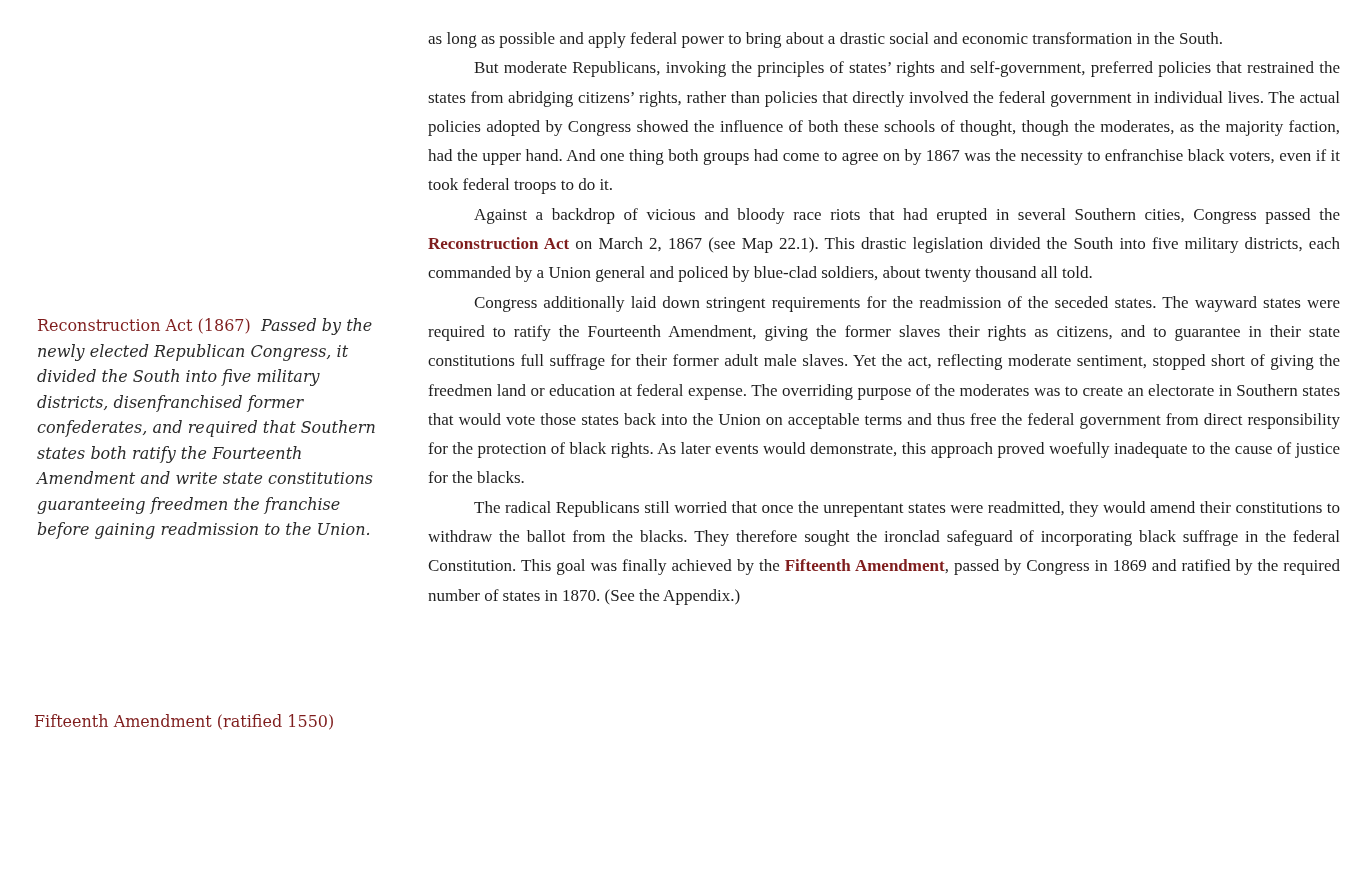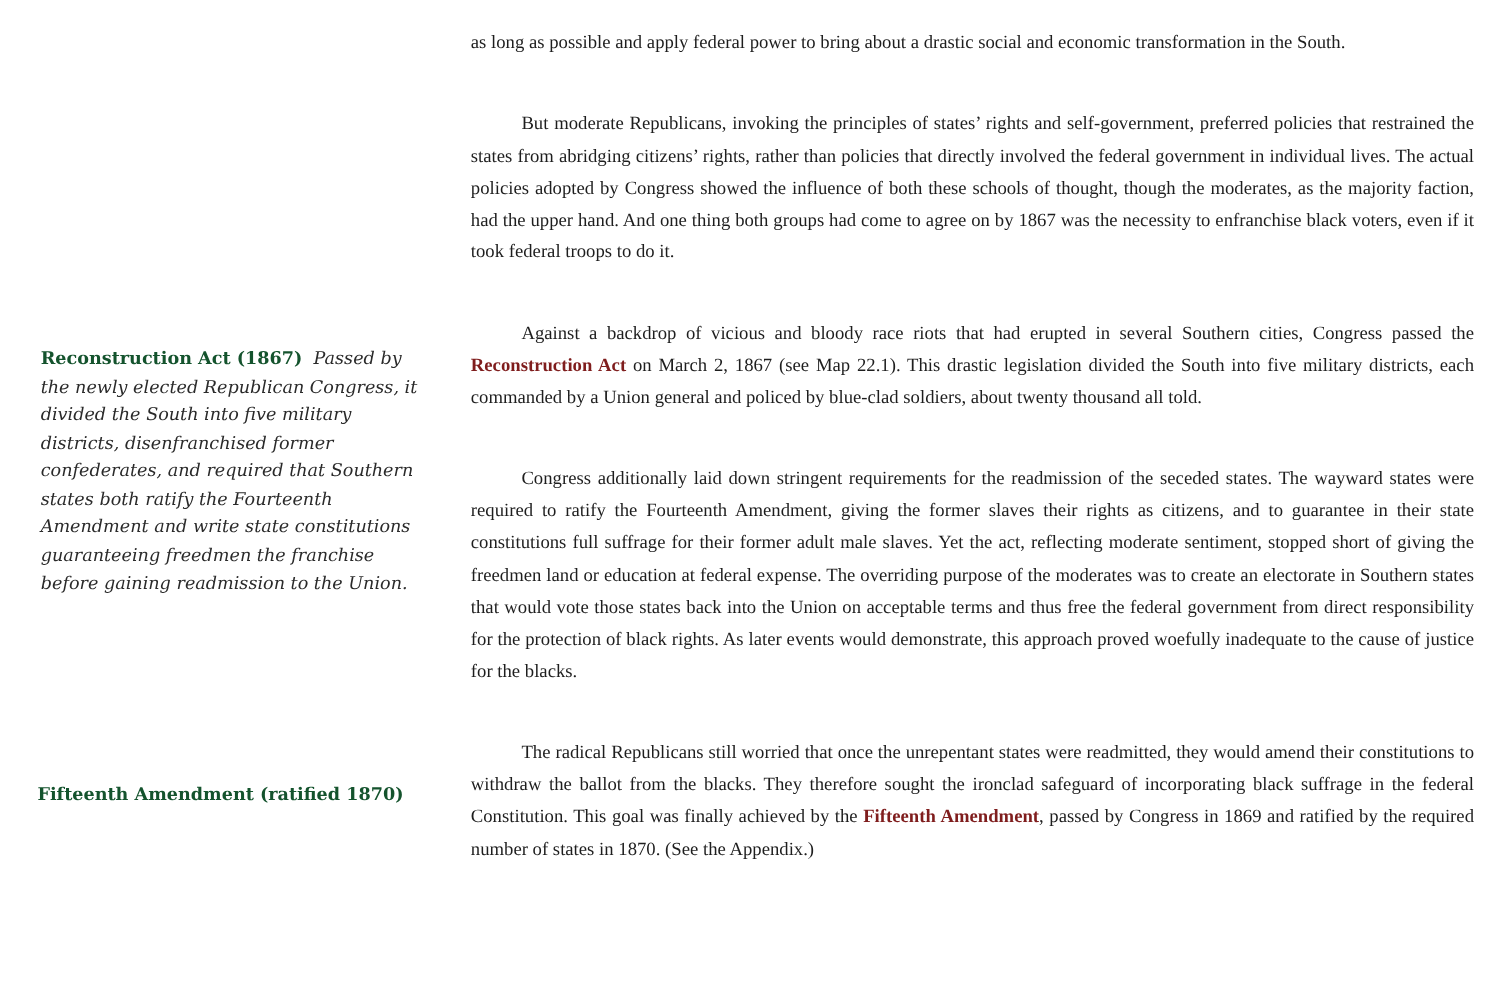--- a/index.html
+++ b/index.html
@@ -2,44 +2,44 @@
 <html><head>
 <meta charset="utf-8">
 <style>
   html, body { margin: 0; padding: 0; background: #ffffff; }
   body { width: 1368px; height: 894px; position: relative; overflow: hidden; color: #222; }
   .margin-note {
     position: absolute; left: 34px; width: 345px;
     font-family: "DejaVu Serif", "Liberation Serif", serif;
     font-size: 16px; line-height: 25.5px; color: #2a2a2a;
   }
-  .margin-note .term { font-style: normal; font-weight: bold; color: #14532d; text-align: center; }
+  .margin-note .term { font-style: normal; font-weight: normal; color: #7f1d1d; text-align: center; }
   .margin-note .def { font-style: italic; }
   #note1 { top: 313px; left: 37px; }
   #note2 { top: 709px; left: 34px; }
   .body-text {
     position: absolute; left: 428px; top: 24px; width: 912px;
     font-family: Liberation Serif, serif;
     font-size: 17px; line-height: 29.3px; color: #1e1e1e;
     text-align: justify;
   }
   .body-text p { margin: 0; text-indent: 0; }
-  .body-text p.indent { text-indent: 46px; margin-top: 44px; }
+  .body-text p.indent { text-indent: 46px; }
   .kw { color: #7f1d1d; font-weight: bold; }
 </style>
 </head>
 <body>
 
 <div class="margin-note" id="note1">
   <span class="term">Reconstruction Act (1867)</span>&nbsp;
   <span class="def">Passed by the newly elected Republican Congress, it divided the South into five military districts, disenfranchised former confederates, and required that Southern states both ratify the Fourteenth Amendment and write state constitutions guaranteeing freedmen the franchise before gaining readmission to the Union.</span>
 </div>
 
 <div class="margin-note" id="note2">
-  <span class="term">Fifteenth Amendment (ratified 1870)</span><br>
+  <span class="term">Fifteenth Amendment (ratified 1550)</span><br>
 </div>
 
 <div class="body-text">
   <p>as long as possible and apply federal power to bring about a drastic social and economic transformation in the South.</p>
   <p class="indent">But moderate Republicans, invoking the principles of states’ rights and self-government, preferred policies that restrained the states from abridging citizens’ rights, rather than policies that directly involved the federal government in individual lives. The actual policies adopted by Congress showed the influence of both these schools of thought, though the moderates, as the majority faction, had the upper hand. And one thing both groups had come to agree on by 1867 was the necessity to enfranchise black voters, even if it took federal troops to do it.</p>
   <p class="indent"><span>Against a backdrop of vicious and bloody race riots that had erupted in several Southern cities, Congress passed the </span><span class="kw">Reconstruction Act</span><span> on March 2, 1867 (see Map 22.1). This drastic legislation divided the South into five military districts, each commanded by a Union general and policed by blue-clad soldiers, about twenty thousand all told.</span></p>
   <p class="indent">Congress additionally laid down stringent requirements for the readmission of the seceded states. The wayward states were required to ratify the Fourteenth Amendment, giving the former slaves their rights as citizens, and to guarantee in their state constitutions full suffrage for their former adult male slaves. Yet the act, reflecting moderate sentiment, stopped short of giving the freedmen land or education at federal expense. The overriding purpose of the moderates was to create an electorate in Southern states that would vote those states back into the Union on acceptable terms and thus free the federal government from direct responsibility for the protection of black rights. As later events would demonstrate, this approach proved woefully inadequate to the cause of justice for the blacks.</p>
   <p class="indent"><span>The radical Republicans still worried that once the unrepentant states were readmitted, they would amend their constitutions to withdraw the ballot from the blacks. They therefore sought the ironclad safeguard of incorporating black suffrage in the federal Constitution. This goal was finally achieved by the </span><span class="kw">Fifteenth Amendment</span><span>, passed by Congress in 1869 and ratified by the required number of states in 1870. (See the Appendix.)</span></p>
 </div>
 

